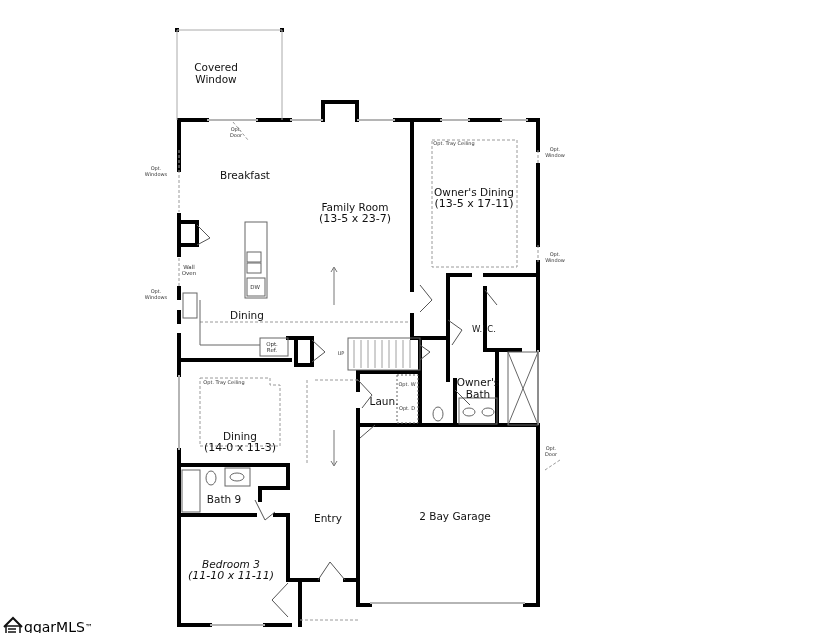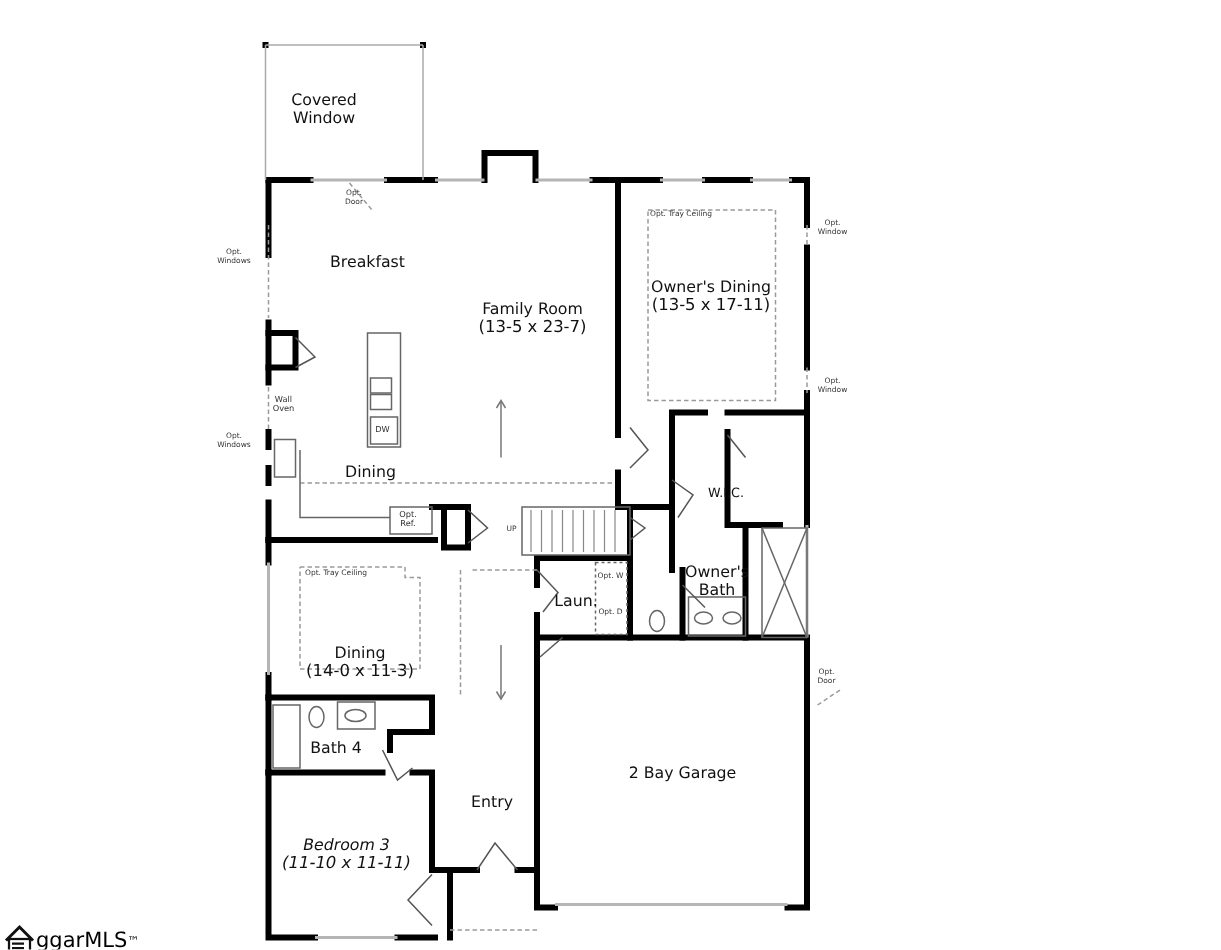--- a/index.html
+++ b/index.html
@@ -199,26 +199,26 @@
   <div>Bath</div>
 </div>
 <div class="lbl room" style="left:384px;top:401px;">Laun.</div>
 <div class="lbl tiny" style="left:407px;top:385px;">Opt. W</div>
 <div class="lbl tiny" style="left:407px;top:409px;">Opt. D</div>
 <div class="lbl" style="left:240px;top:411px;margin-top:31px;">
   <div class="room">Dining</div>
   <div class="dim">(14-0 x 11-3)</div>
 </div>
 <div class="lbl tiny" style="left:224px;top:383px;">Opt. Tray Ceiling</div>
-<div class="lbl room" style="left:224px;top:499px;">Bath 4</div>
+<div class="lbl room" style="left:224px;top:499px;">Bath 9</div>
 <div class="lbl" style="left:231px;top:570px;font-style:italic;">
   <div class="room">Bedroom 3</div>
   <div class="dim">(11-10 x 11-11)</div>
 </div>
-<div class="lbl room" style="left:328px;top:535px;">Entry</div>
+<div class="lbl room" style="left:328px;top:518px;">Entry</div>
 <div class="lbl room" style="left:455px;top:516px;">2 Bay Garage</div>
 
 <div class="lbl tiny" style="left:236px;top:133px;">
   <div>Opt.</div>
   <div>Door</div>
 </div>
 <div class="lbl tiny" style="left:156px;top:172px;">
   <div>Opt.</div>
   <div>Windows</div>
 </div>

